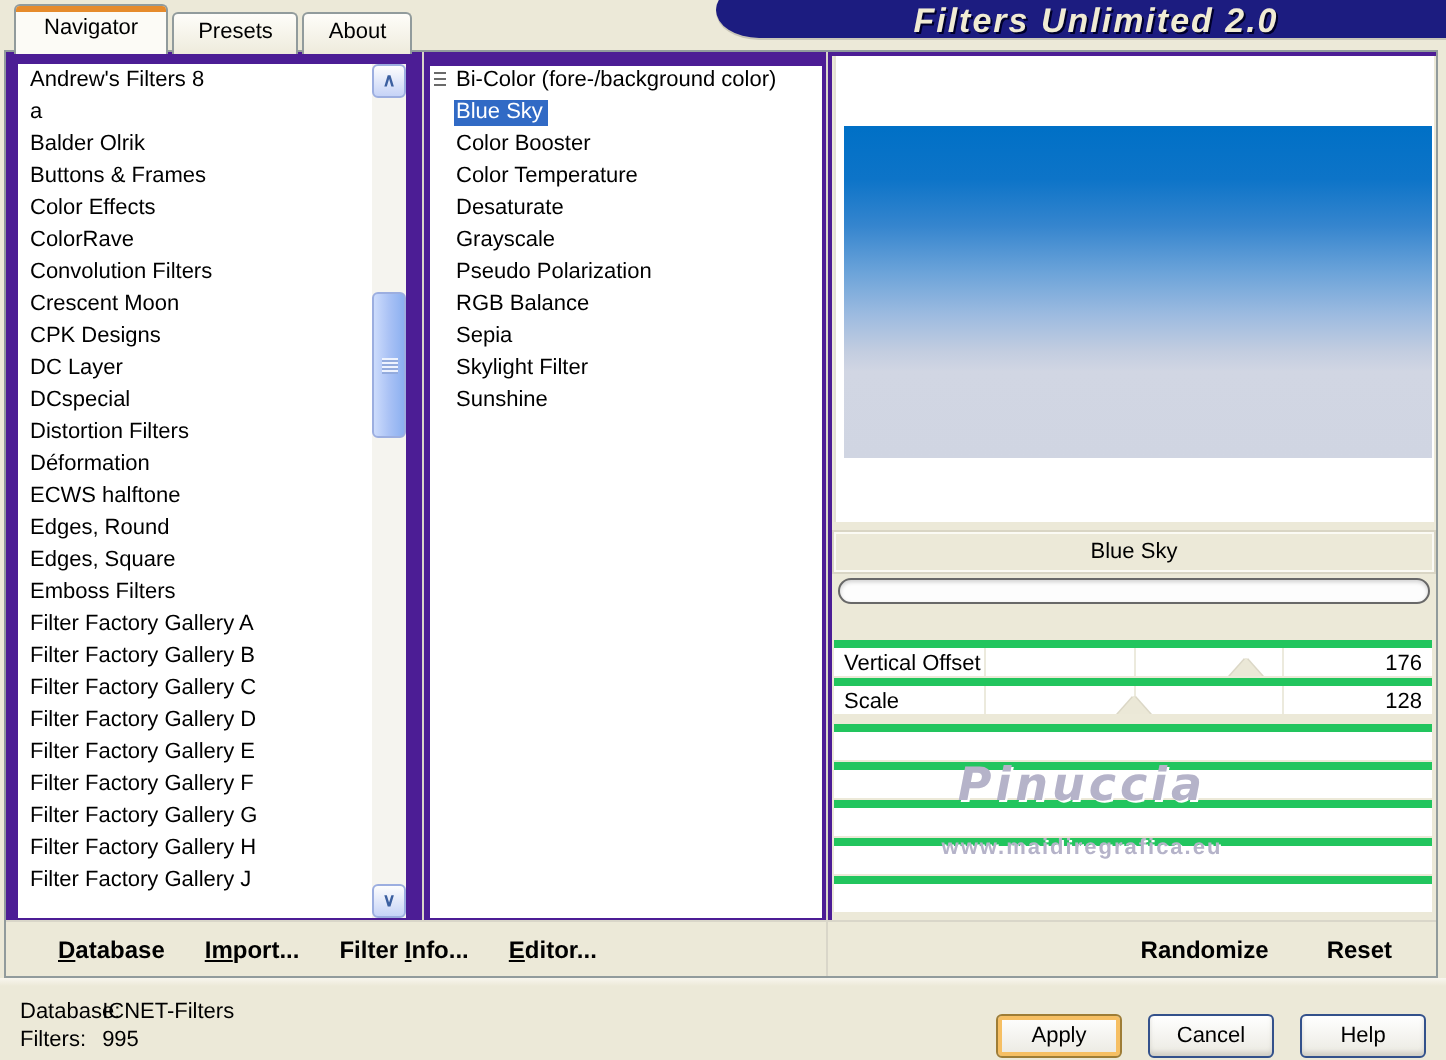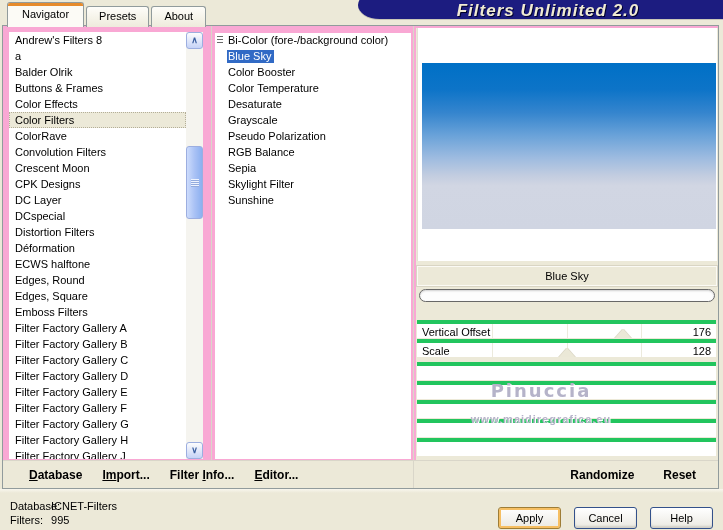--- a/index.html
+++ b/index.html
@@ -16,21 +16,21 @@
        border-radius:2px 2px 0 0;}
   .tab span{position:relative;}
   
   .banner{position:absolute;left:358px;top:-9px;width:380px;height:28px;
        background:#1c1c80;border-top-left-radius:40px 26px;border-bottom-left-radius:40px 26px;
        box-shadow:0 1px 0 #c9c6b8;z-index:2;text-align:center;}
   .banner span{display:block;padding-top:10px;font-style:italic;font-weight:bold;
        font-size:17px;letter-spacing:1px;color:#f0ebd3;text-shadow:1px 1px 0 #00002a;}
   
   .main-panel{position:absolute;left:2px;top:25px;width:717px;height:464px;
-       background:#f9a8d4;border:1px solid #919b9c;box-sizing:border-box;}
+       background:#4c1d95;border:1px solid #919b9c;box-sizing:border-box;}
   .v-divider{position:absolute;top:0;bottom:0;width:1px;background:#d9d6c9;}
   
   .cat-list{position:absolute;left:6px;top:6px;width:177px;height:427px;overflow:hidden;background:#fff;}
   .cat-item{height:16px;line-height:16px;padding-left:6px;white-space:nowrap;cursor:default;}
   .cat-item.selected{background:#ece9d8;outline:1px dotted #b3ae98;outline-offset:-1px;}
   
   .scrollbar{position:absolute;left:183px;top:6px;width:17px;height:427px;background:#f5f4ef;}
   .sb-btn{position:absolute;left:0;width:17px;height:17px;box-sizing:border-box;
        border:1px solid #9caee0;border-radius:3px;background:linear-gradient(#fdfdfd,#c6d3f7);
        color:#3b5fa0;font-weight:bold;font-size:9px;text-align:center;line-height:15px;cursor:default;}
@@ -63,21 +63,21 @@
   .slider-row{cursor:pointer;}
   .slider-row .s-label{position:absolute;left:5px;top:2px;}
   .slider-row .s-value{position:absolute;right:5px;top:2px;}
   .tick{position:absolute;top:0;bottom:0;width:1px;background:#eceadd;}
   .s-handle{position:absolute;bottom:0;width:0;height:0;margin-left:-8px;
        border-left:8px solid transparent;border-right:8px solid transparent;
        border-bottom:9px solid #ebe8d7;
        filter:drop-shadow(-1px 0 0 #dbd7c6) drop-shadow(1px 0 0 #dbd7c6);}
   .watermark{position:absolute;left:0;top:352px;width:250px;text-align:center;
        color:#b5b3c9;text-shadow:1px 1px 0 #ffffff;pointer-events:none;}
-  .watermark .wm1{font-size:18px;font-weight:bold;letter-spacing:2px;font-family:"DejaVu Sans",sans-serif;}
+  .watermark .wm1{font-size:23px;font-weight:bold;letter-spacing:2px;font-family:"DejaVu Sans",sans-serif;font-style:italic;}
   .watermark .wm2{font-size:11px;font-weight:bold;letter-spacing:1px;margin-top:12px;}
   
   .toolbar{position:absolute;left:0;right:0;bottom:0;height:27px;background:#ece9d8;
        border-top:1px solid #d9d6c9;}
   .tb-left{position:absolute;left:26px;top:0;height:27px;display:flex;align-items:center;gap:20px;}
   .tb-right{position:absolute;right:22px;top:0;height:27px;display:flex;align-items:center;gap:29px;}
   .tb-btn{font-weight:bold;font-size:12px;cursor:default;white-space:nowrap;}
   
   .bottom-ridge{position:absolute;left:0;top:489px;width:723px;height:4px;
        background:linear-gradient(#f8f6ee,#ece9d8);}
@@ -103,21 +103,20 @@
   </div>
 
 <div class="main-panel">
 
   <div class="cat-list">
       <div class="cat-item">Andrew's Filters 8</div>
       <div class="cat-item">a</div>
       <div class="cat-item">Balder Olrik</div>
       <div class="cat-item">Buttons &amp; Frames</div>
       <div class="cat-item">Color Effects</div>
-      <div class="cat-item selected">Color Filters</div>
       <div class="cat-item">ColorRave</div>
       <div class="cat-item">Convolution Filters</div>
       <div class="cat-item">Crescent Moon</div>
       <div class="cat-item">CPK Designs</div>
       <div class="cat-item">DC Layer</div>
       <div class="cat-item">DCspecial</div>
       <div class="cat-item">Distortion Filters</div>
       <div class="cat-item">Déformation</div>
       <div class="cat-item">ECWS halftone</div>
       <div class="cat-item">Edges, Round</div>

